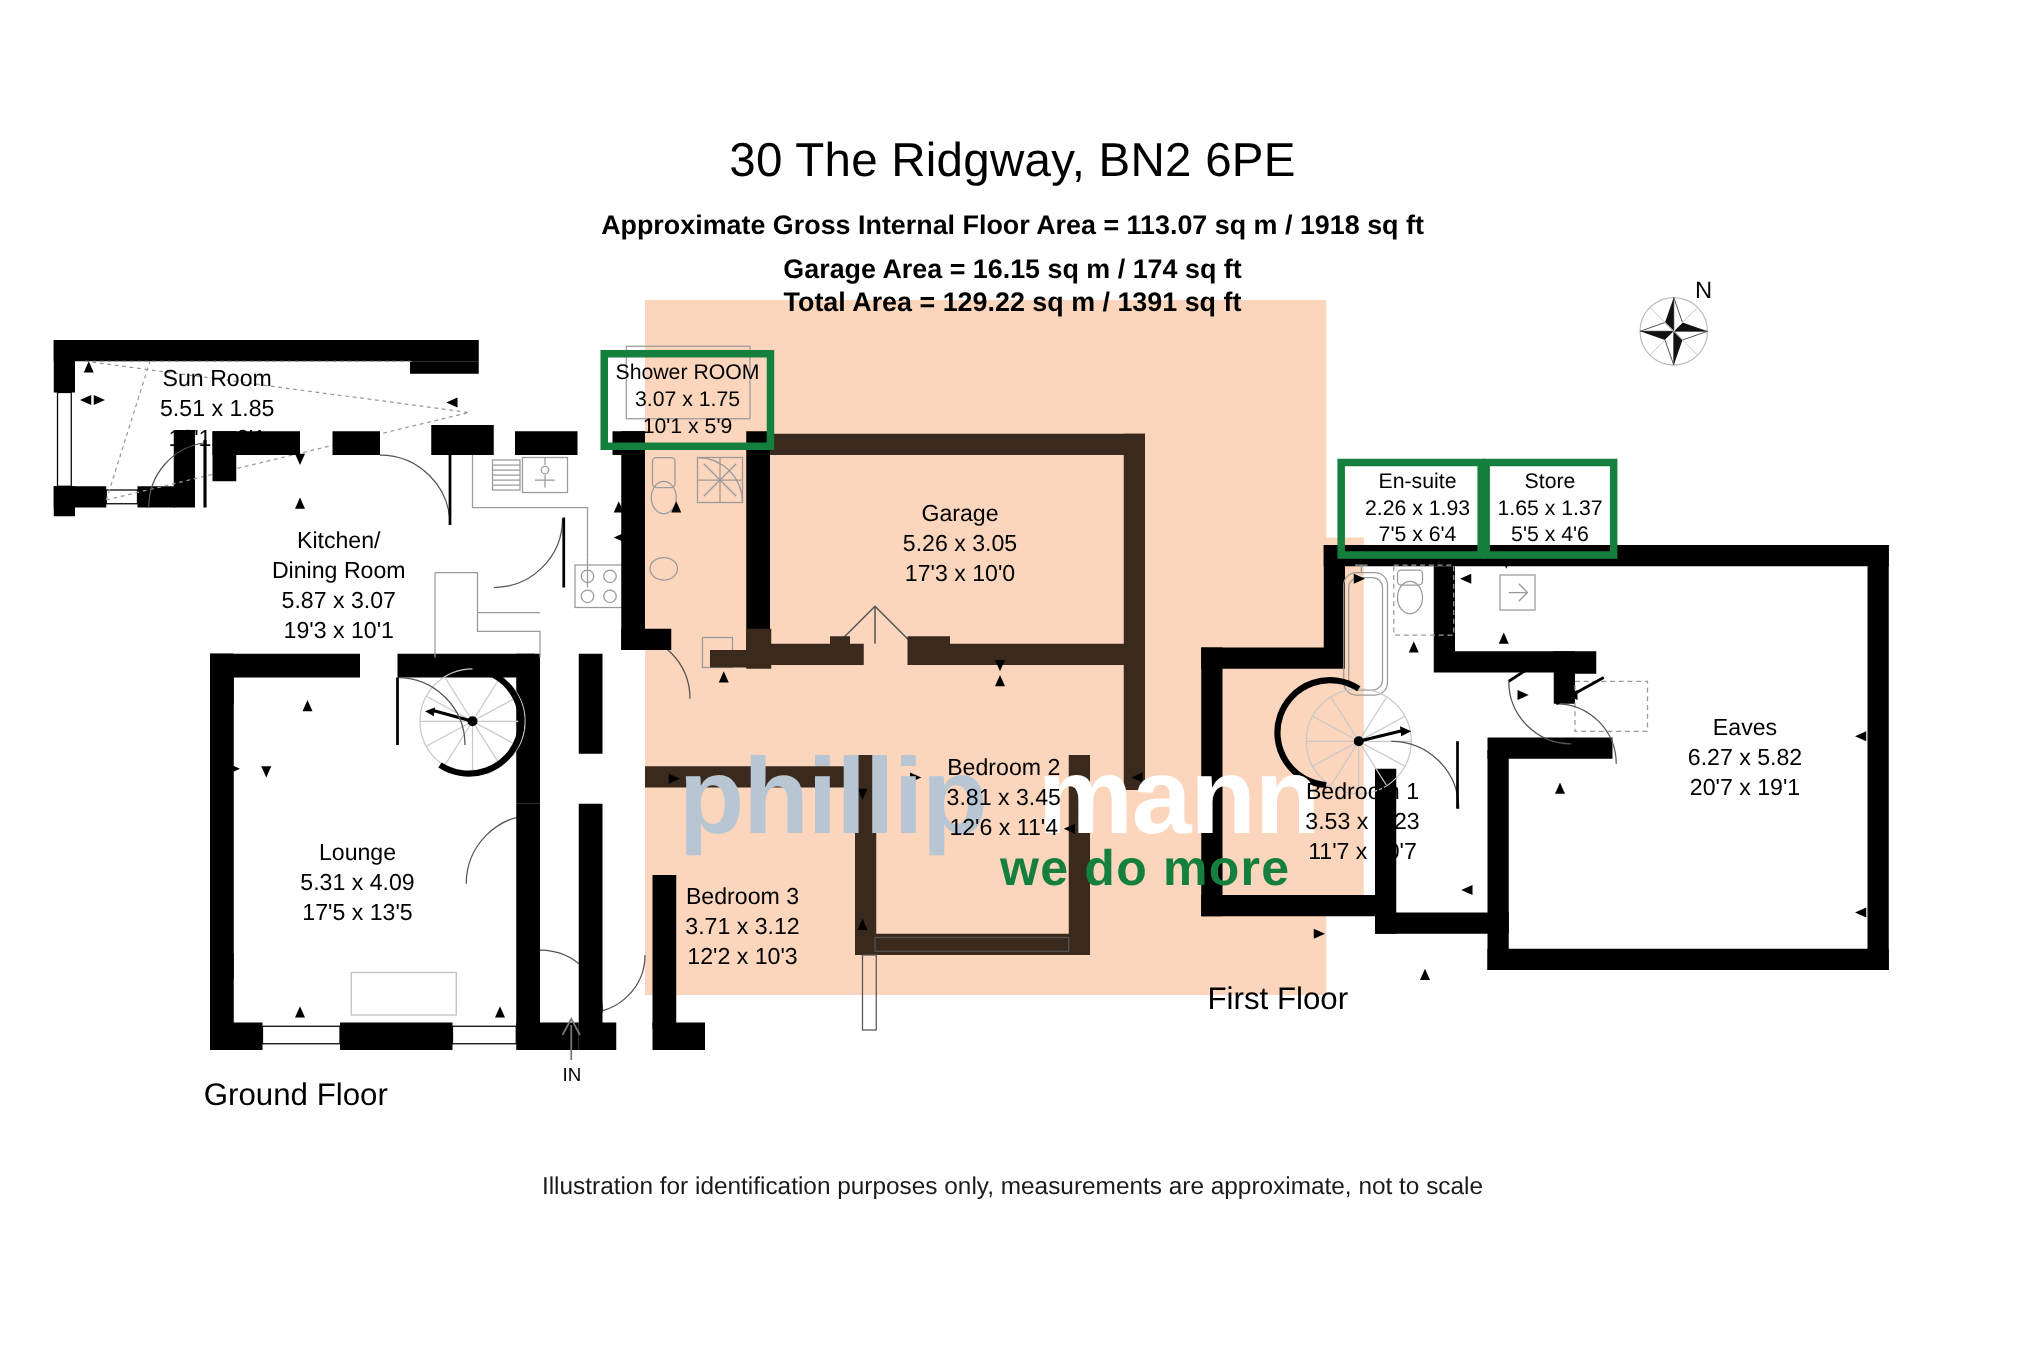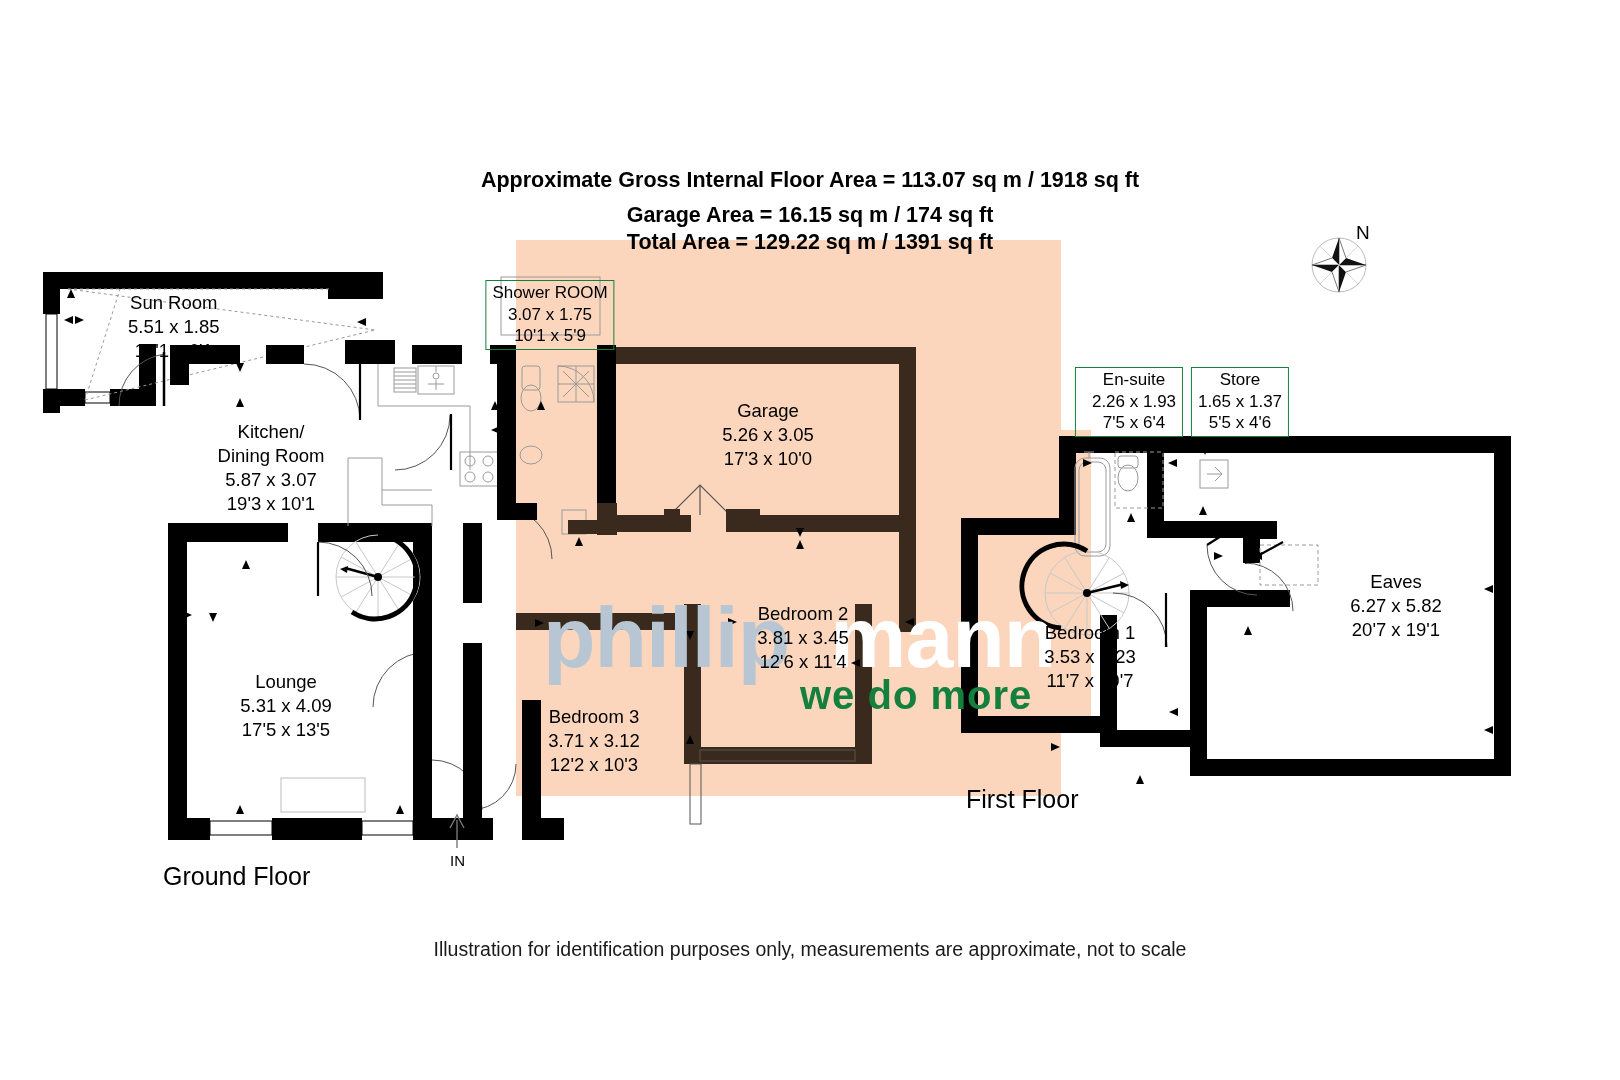--- a/index.html
+++ b/index.html
@@ -61,21 +61,21 @@
     text-align: center;
     color: #000;
     font-size: 18.5px;
     line-height: 1.30;
     white-space: nowrap;
     pointer-events: none;
   }
   .room-label .nm { display: block; }
   .room-label .dm { display: block; }
   .room-label.boxed {
-    border: 1px solid #15803d;
+    border: 6px solid #15803d;
     background: rgba(255,255,255,0.0);
     padding: 1px 6px 2px 6px;
     font-size: 17px;
     line-height: 1.27;
   }
 
   
   #lbl-sunroom   { left: 128px; top: 291px; }
   #lbl-kitchen   { left: 271px; top: 420px; transform: translateX(-50%); }
   #lbl-lounge    { left: 286px; top: 670px; transform: translateX(-50%); }
@@ -457,20 +457,21 @@
         <path d="M1320 246 L1339 265 L1358 246"></path>
         <path d="M1320 284 L1339 265 L1358 284"></path>
       </g>
     </g>
   </svg>
 
   <div class="wm" id="wm-1">phillip</div>
   <div class="wm" id="wm-2">mann</div>
   <div class="wm" id="wm-3">we do more</div>
 
+  <div class="hdr" id="title">30 The Ridgway, BN2 6PE</div>
   <div class="hdr hdr-sub" id="sub1">Approximate Gross Internal Floor Area = 113.07 sq m / 1918 sq ft</div>
   <div class="hdr hdr-sub" id="sub2">Garage Area = 16.15 sq m / 174 sq ft</div>
   <div class="hdr hdr-sub" id="sub3">Total Area = 129.22 sq m / 1391 sq ft</div>
 
   <div class="room-label" id="lbl-sunroom">
     <span class="nm">Sun Room</span>
     <span class="dm">5.51 x 1.85</span>
     <span class="dm">18'1 x 6'1</span>
   </div>
 

